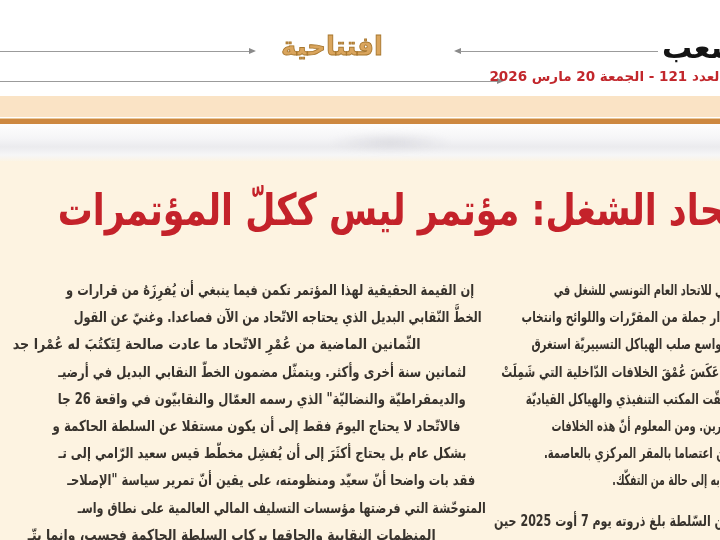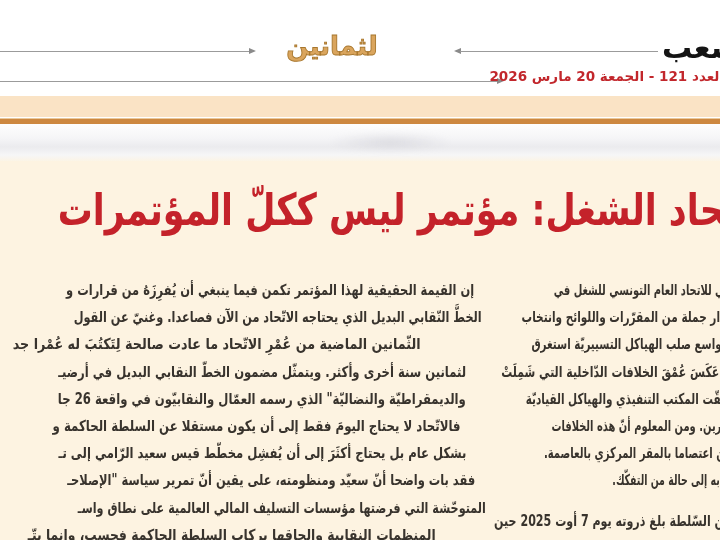--- a/index.html
+++ b/index.html
@@ -73,21 +73,21 @@
   .para-gap{height:13px;}
 </style>
 </head>
 <body>
 
 <div class="page">
 
   <div class="masthead">الشعب</div>
   <div class="rule rule-a"></div>
   <div class="arrow-r ar1"></div>
-  <div class="section-label">لثمانين</div>
+  <div class="section-label">افتتاحية</div>
   <div class="arrow-l ar2"></div>
   <div class="rule rule-b"></div>
   <div class="rule rule-c"></div>
   <div class="arrow-r ar3"></div>
   <div class="issue-line">العدد 121 - الجمعة 20 مارس 2026</div>
 
   <div class="band-peach"></div>
   <div class="band-orange"></div>
   <div class="band-gray"></div>
   <div class="band-smudge"></div>

